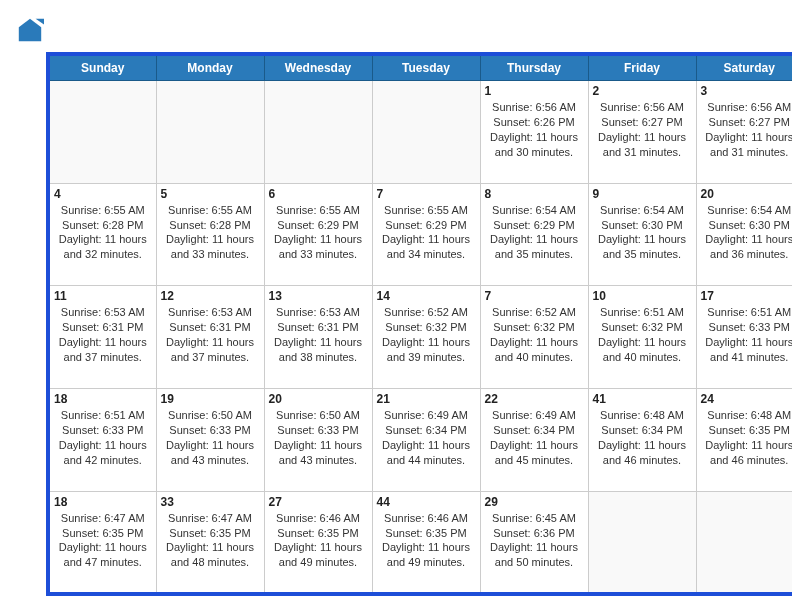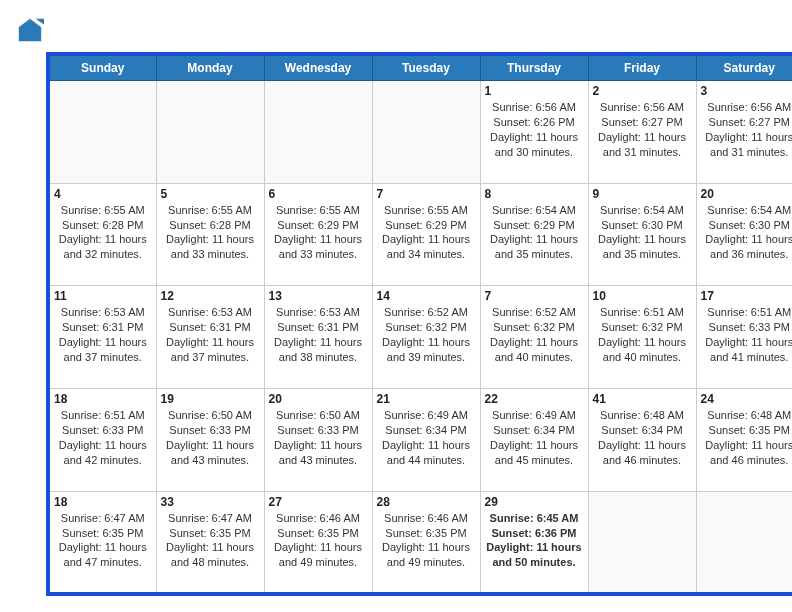--- a/index.html
+++ b/index.html
@@ -326,29 +326,29 @@
 and 48 minutes.</div>
           </td>
           <td>
             <div class="day-number">27</div>
             <div class="day-info" style="white-space: pre-line;">Sunrise: 6:46 AM
 Sunset: 6:35 PM
 Daylight: 11 hours
 and 49 minutes.</div>
           </td>
           <td>
-            <div class="day-number">28</div>
+            <div class="day-number">44</div>
             <div class="day-info" style="white-space: pre-line;">Sunrise: 6:46 AM
 Sunset: 6:35 PM
 Daylight: 11 hours
 and 49 minutes.</div>
           </td>
           <td>
             <div class="day-number">29</div>
-            <div class="day-info" style="white-space: pre-line; font-weight: bold;">Sunrise: 6:45 AM
+            <div class="day-info" style="white-space: pre-line;">Sunrise: 6:45 AM
 Sunset: 6:36 PM
 Daylight: 11 hours
 and 50 minutes.</div>
           </td>
           <td class="empty"></td>
           <td class="empty"></td>
         </tr>
       </tbody>
   </table>
 </div>

